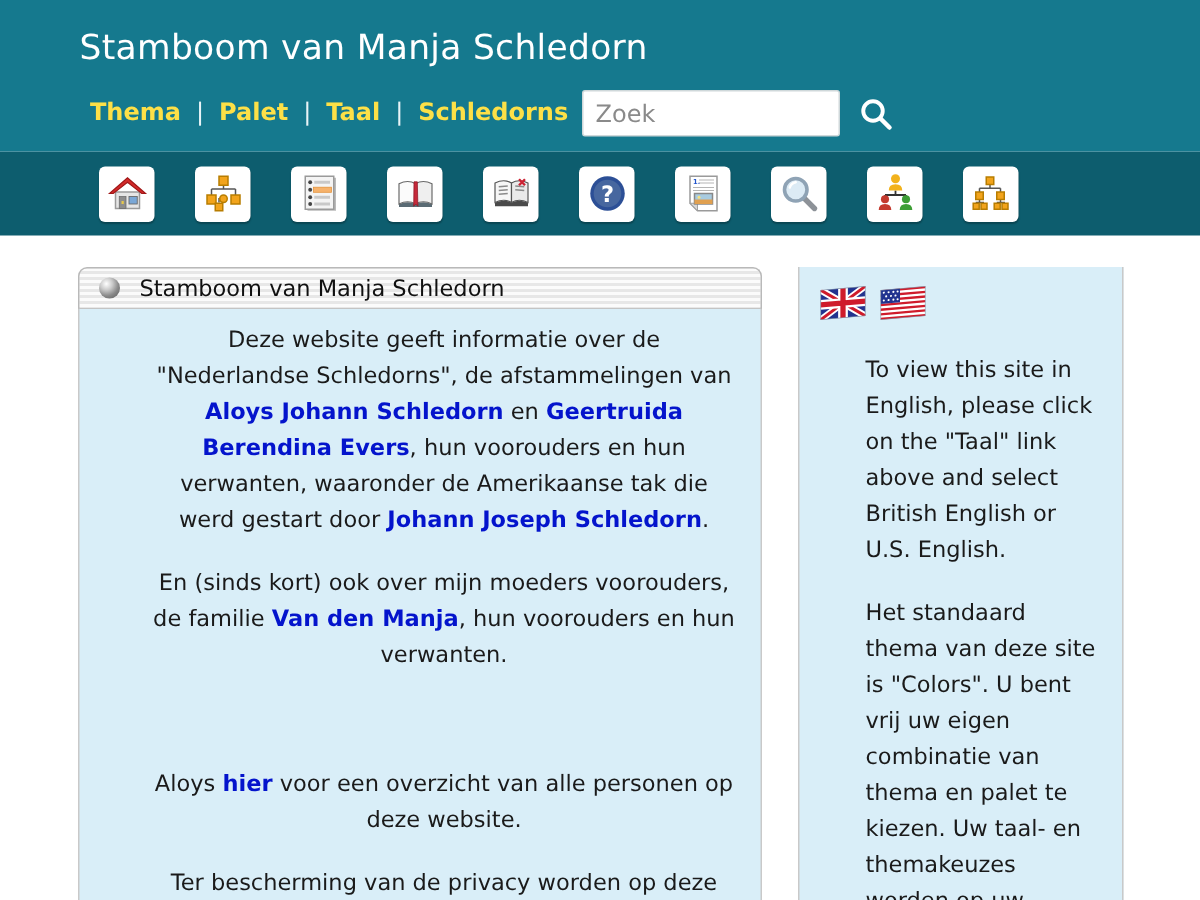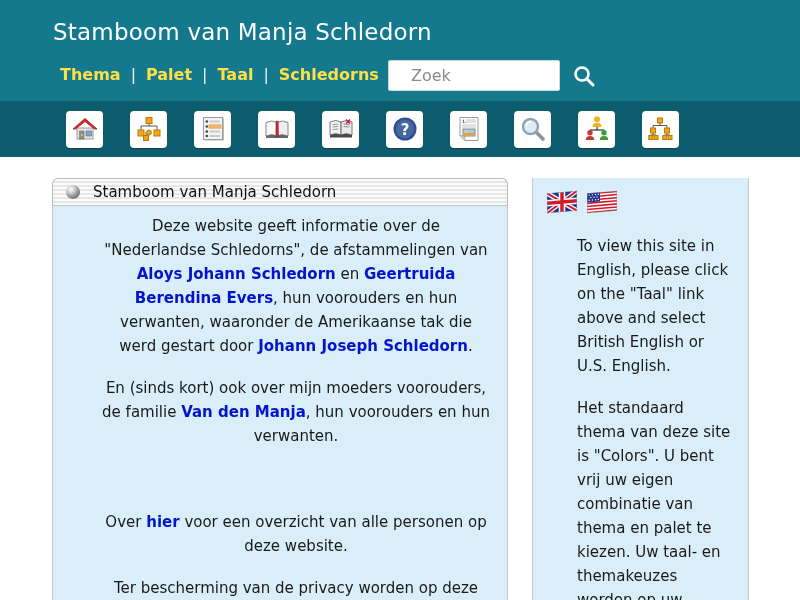--- a/index.html
+++ b/index.html
@@ -7,21 +7,21 @@
     font-family: "DejaVu Sans", "Liberation Sans", sans-serif; }
 
   
   .topbar { position: relative; width: 800px; height: 101px; background: #15798e; color: #fff; }
   .site-title { position: absolute; left: 53px; top: 19px; font-size: 23px; font-weight: 400; letter-spacing: 0.2px; }
   .main-nav { position: absolute; left: 60px; top: 65px; font-size: 16px; }
   .main-nav a.nav-link { color: #fde047; text-decoration: none; font-weight: bold; }
   .main-nav .sep { margin: 0 10px; color: #e8f4f7; }
   .search-wrap { position: absolute; left: 388px; top: 60px; display: flex; align-items: center; }
   .search-input { width: 172px; height: 31px; border: 1px solid #cfd8da; border-radius: 2px;
-    font-size: 16px; padding: 0 22px; color: #333; outline: none; font-family: inherit; }
+    font-size: 16px; padding: 0 8px; color: #333; outline: none; font-family: inherit; }
   .search-input::placeholder { color: #8a8a8a; }
   .hdr-search-btn { margin-left: 11px; width: 26px; height: 26px; background: none; border: none; cursor: pointer; }
 
   
   .toolbar { width: 800px; height: 56px; background: #0d5d6e; display: flex; align-items: center;
     padding-left: 66px; }
   .tool-tile { width: 37px; height: 37px; margin-right: 27px; background: #fff; border-radius: 4px;
     display: flex; align-items: center; justify-content: center; cursor: pointer; flex: 0 0 auto;
     box-shadow: 0 1px 1px rgba(0,0,0,0.25); }
   .tool-tile svg { display: block; }
@@ -201,21 +201,21 @@
 
   <section class="panel panel-left">
     <div class="panel-header">
       <span class="sphere"></span>
       <span>Stamboom van Manja Schledorn</span>
     </div>
     <div class="panel-body">
       <div class="paras">
           <p><span>Deze website geeft informatie over de "Nederlandse Schledorns", de afstammelingen van </span><a href="#" class="text-link">Aloys Johann Schledorn</a><span> en </span><a href="#" class="text-link">Geertruida Berendina Evers</a><span>, hun voorouders en hun verwanten, waaronder de Amerikaanse tak die werd gestart door </span><a href="#" class="text-link">Johann Joseph Schledorn</a><span>.</span></p>
           <p><span>En (sinds kort) ook over mijn moeders voorouders, de familie </span><a href="#" class="text-link">Van den Manja</a><span>, hun voorouders en hun verwanten.</span></p>
-          <p class="gap-before"><span>Over </span><a href="#" class="text-link">hier</a><span> voor een overzicht van alle personen op deze website.</span></p>
+          <p class="gap-before"><span>Aloys </span><a href="#" class="text-link">hier</a><span> voor een overzicht van alle personen op deze website.</span></p>
           <p><span>Ter bescherming van de privacy worden op deze lijst alleen de gegevens van overleden personen</span></p>
         </div>
     </div>
   </section>
 
   <section class="panel panel-right">
     <div class="panel-body">
       <div class="flag-row">
         <svg class="flag" width="30" height="20" viewBox="0 0 30 20">
           <rect width="30" height="20" fill="#22338f"></rect>

